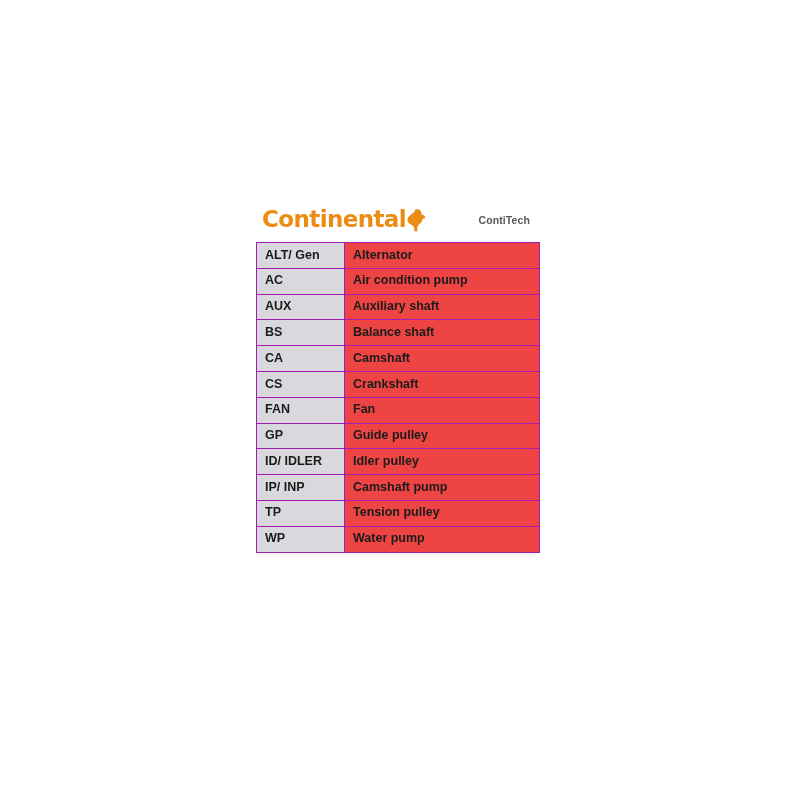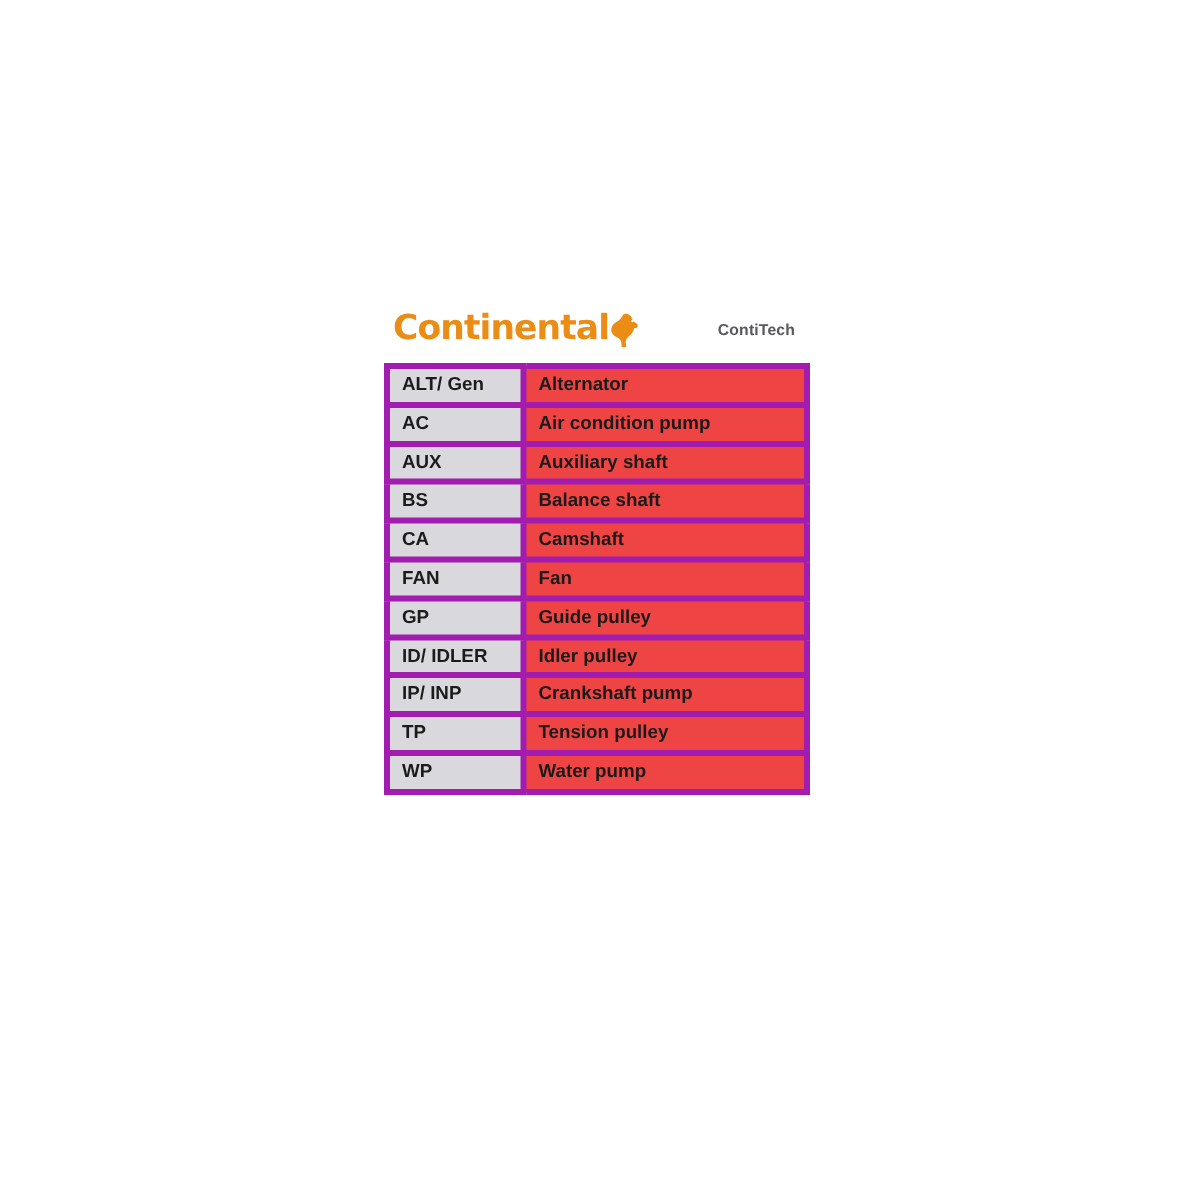--- a/index.html
+++ b/index.html
@@ -61,21 +61,21 @@
   }
   table.legend {
     border-collapse: collapse;
     width: 284px;
     table-layout: fixed;
   }
   table.legend tr {
     height: 25.8px;
   }
   table.legend td {
-    border: 4px solid #a21caf;
+    border: 1px solid #a21caf;
     font-size: 12.5px;
     font-weight: bold;
     color: #1b1b1b;
     padding: 0 0 0 8px;
     vertical-align: middle;
     line-height: 1.1;
   }
   td.abbr {
     width: 79px;
     background: #d9d9dd;
@@ -120,34 +120,38 @@
         </tr>
         <tr>
           <td class="abbr">BS</td>
           <td class="desc">Balance shaft</td>
         </tr>
         <tr>
           <td class="abbr">CA</td>
           <td class="desc">Camshaft</td>
         </tr>
         <tr>
+          <td class="abbr">CS</td>
+          <td class="desc">Crankshaft</td>
+        </tr>
+        <tr>
           <td class="abbr">FAN</td>
           <td class="desc">Fan</td>
         </tr>
         <tr>
           <td class="abbr">GP</td>
           <td class="desc">Guide pulley</td>
         </tr>
         <tr>
           <td class="abbr">ID/ IDLER</td>
           <td class="desc">Idler pulley</td>
         </tr>
         <tr>
           <td class="abbr">IP/ INP</td>
-          <td class="desc">Crankshaft pump</td>
+          <td class="desc">Camshaft pump</td>
         </tr>
         <tr>
           <td class="abbr">TP</td>
           <td class="desc">Tension pulley</td>
         </tr>
         <tr>
           <td class="abbr">WP</td>
           <td class="desc">Water pump</td>
         </tr>
       </tbody>

